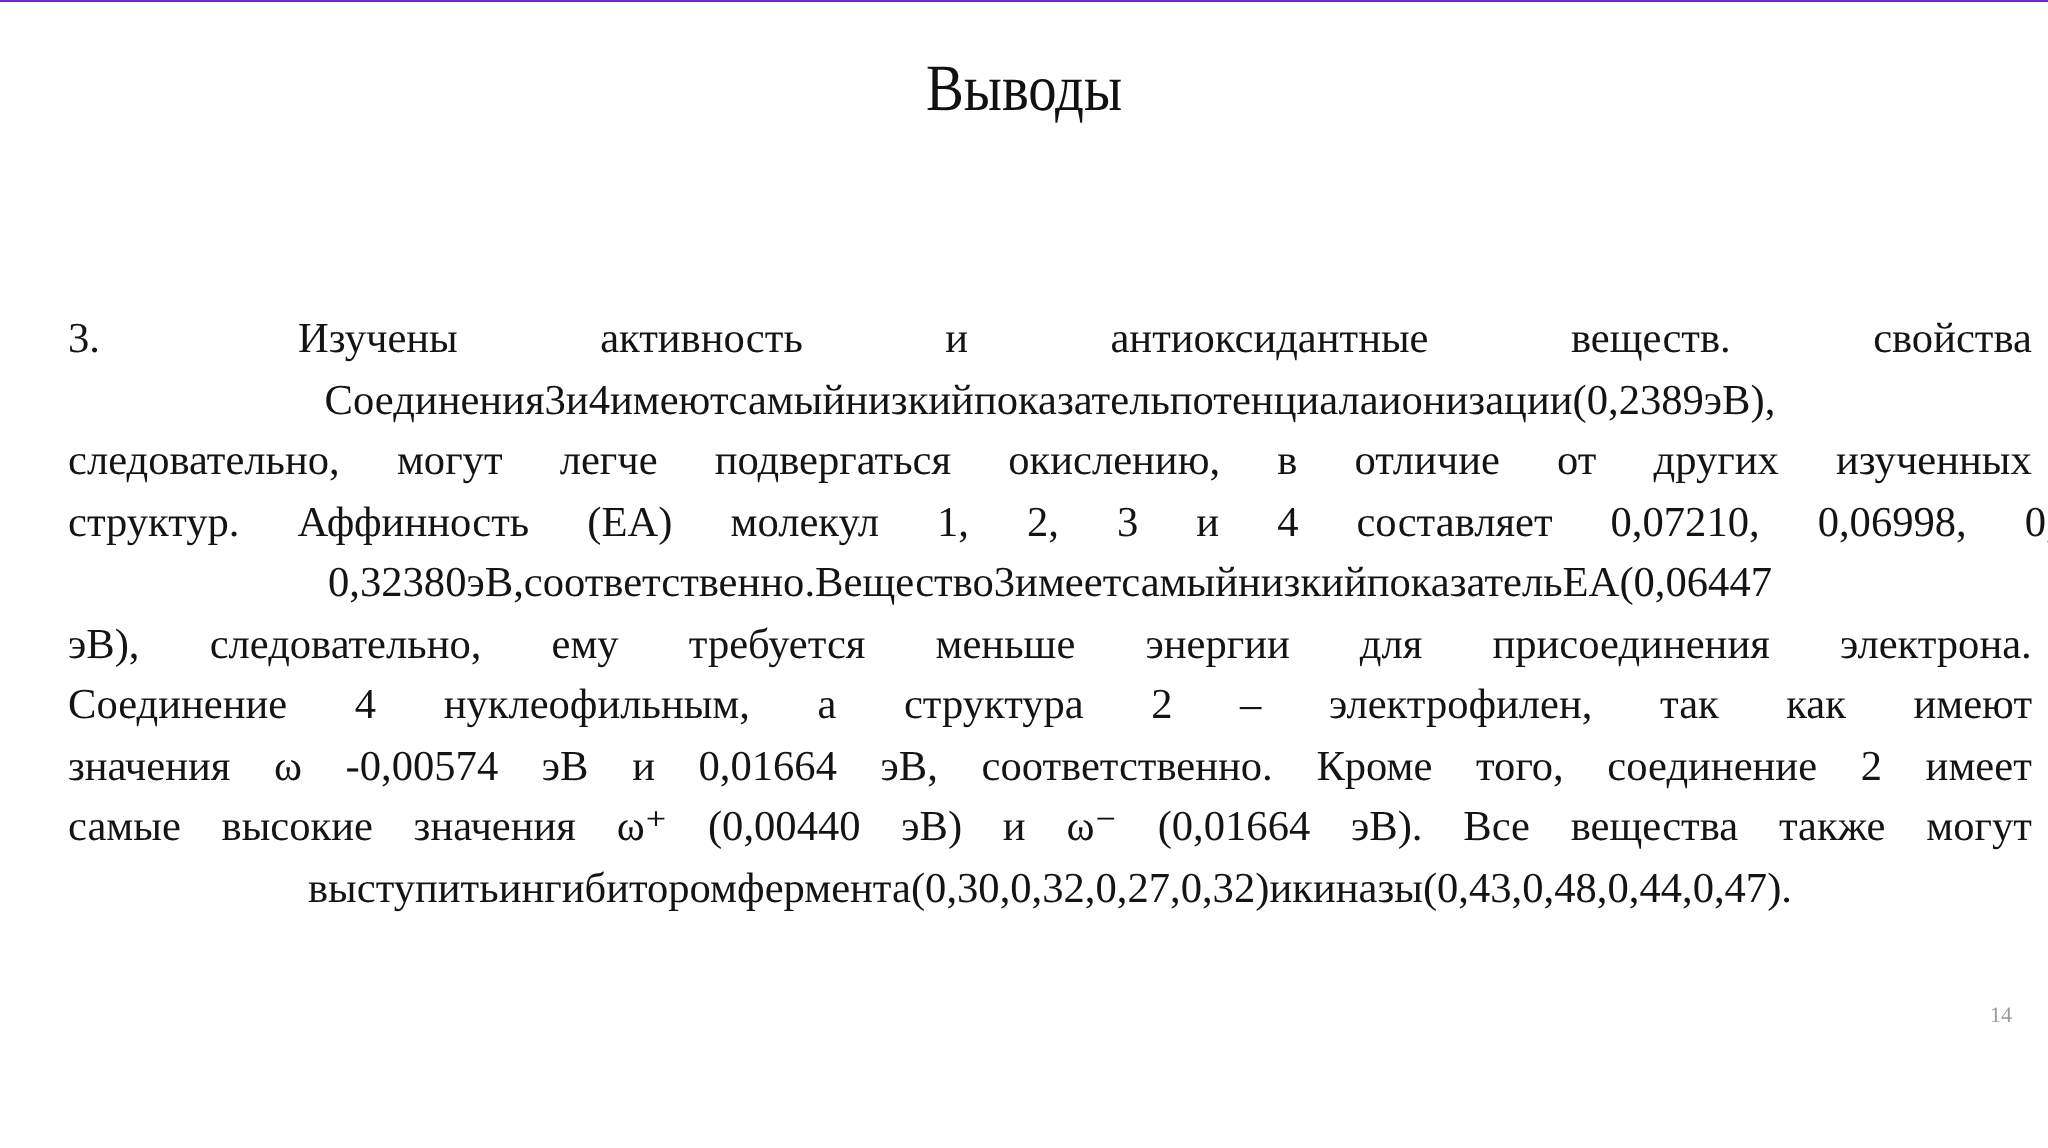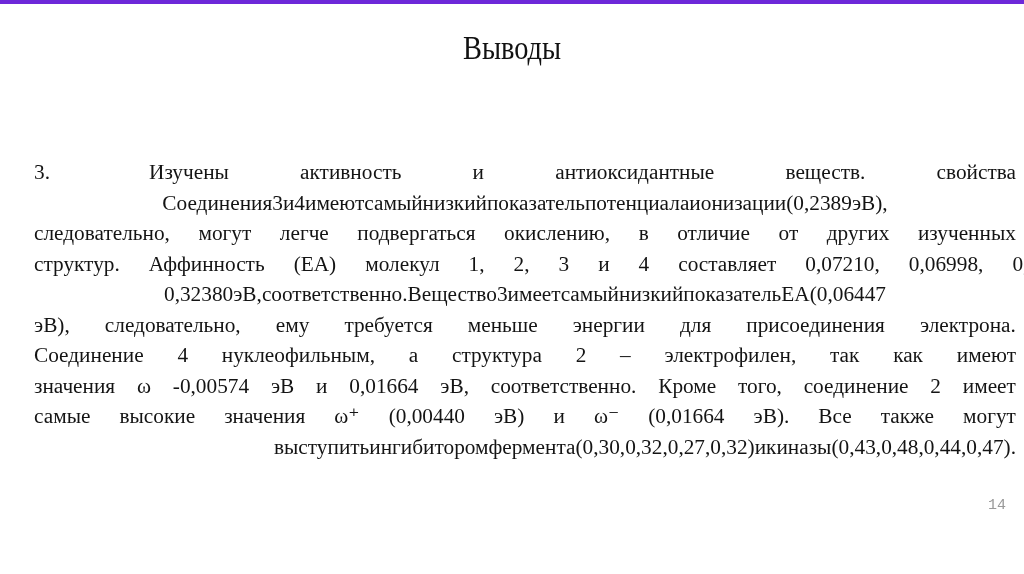--- a/index.html
+++ b/index.html
@@ -13,21 +13,21 @@
       position: relative;
       overflow: hidden;
       font-family: "Liberation Serif", "DejaVu Serif", serif;
       color: #111111;
     }
     .slide {
       position: absolute;
       left: 0; top: 0;
       width: 1024px; height: 528px;
       background: #ffffff;
-      border-top: 4px solid #6d28d9;
+      border-top: 1px solid #6d28d9;
       box-sizing: border-box;
     }
     .title {
       position: absolute;
       left: 0;
       top: 24px;
       width: 1024px;
       text-align: center;
       font-family: "Liberation Serif", "DejaVu Serif", serif;
       font-size: 33px;
@@ -62,22 +62,22 @@
       white-space: nowrap;
     }
     .num {
       display: inline-block;
       width: 115px;
     }
     .page-number {
       position: absolute;
       right: 18px;
       bottom: 14px;
-      font-family: Liberation Mono, monospace;
-      font-size: 15px;
+      font-family: Liberation Serif, serif;
+      font-size: 11px;
       color: #9a9a9a;
     }
   </style>
 </head>
 <body>
 
 <div class="slide">
   <div class="title">Выводы</div>
 
   <div class="body">
@@ -208,26 +208,27 @@
           <span class="w">высокие</span>
           <span class="w">значения</span>
           <span class="w">ω⁺</span>
           <span class="w">(0,00440</span>
           <span class="w">эВ)</span>
           <span class="w">и</span>
           <span class="w">ω⁻</span>
           <span class="w">(0,01664</span>
           <span class="w">эВ).</span>
           <span class="w">Все</span>
+          <span class="w">вещества</span>
           <span class="w">также</span>
           <span class="w">могут</span>
         </div>
       </div>
     <div class="line">
-        <div class="line-inner lw" style="display: flex; justify-content: flex-end;">
+        <div class="line-inner lw" style="display: flex; justify-content: center;">
           <span class="w">выступить</span>
           <span class="w">ингибитором</span>
           <span class="w">фермента</span>
           <span class="w">(0,30,</span>
           <span class="w">0,32,</span>
           <span class="w">0,27,</span>
           <span class="w">0,32)</span>
           <span class="w">и</span>
           <span class="w">киназы</span>
           <span class="w">(0,43,</span>

